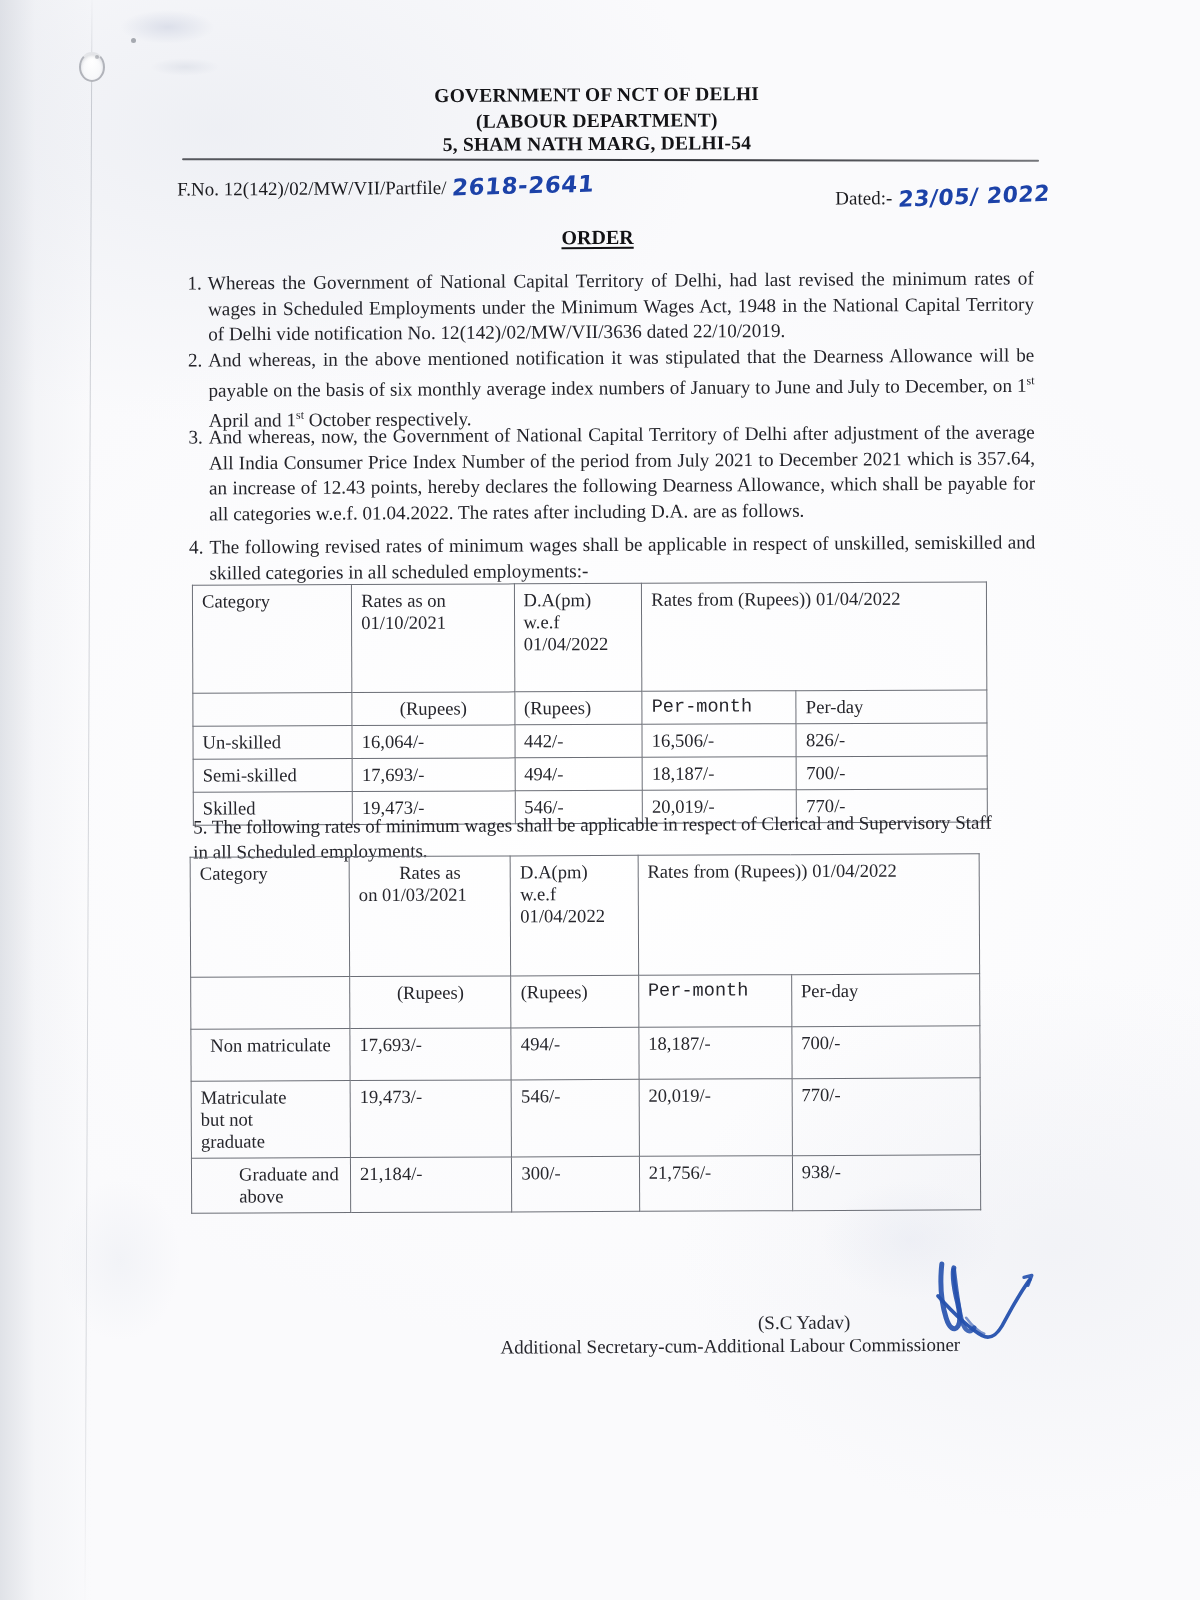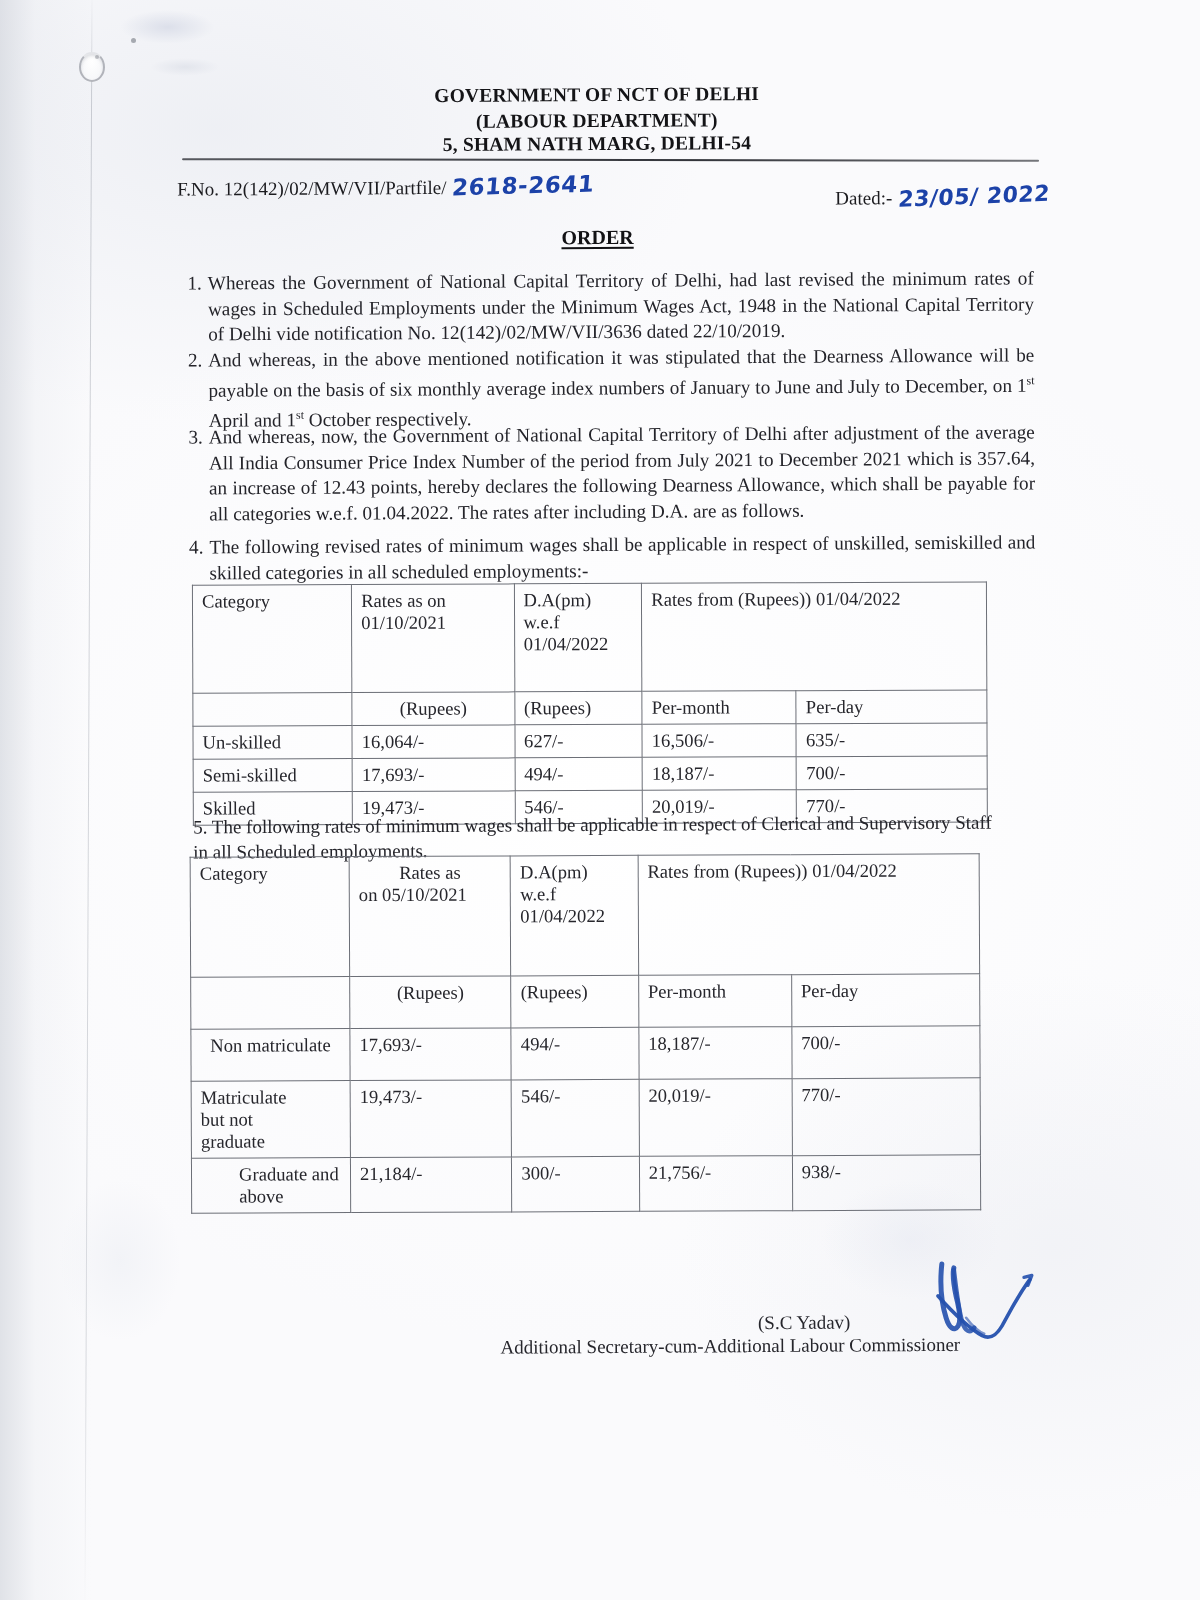--- a/index.html
+++ b/index.html
@@ -120,21 +120,21 @@
 
   #table1 { left:192px; top:583px; width:795px; transform:rotate(0.12deg); }
   #table2 { left:188px; top:855px; width:790px; transform:rotate(0.1deg); }
   #table2 .datarow td { height:52px; }
   #table2 .tall { height:120px; }
   #table2 .sub  { height:52px; }
 
   .c-cat  { width:160px; }
   .c-rate { width:163px; }
   .c-da   { width:128px; }
-  .c-pm   { width:155px; }
+  .c-pm   { width:155px;font-family:Liberation Mono, monospace; }
   .c-pd   { width:192px; }
 
   .hdr-cell-multi span { display:block; }
 
   
   #para5 { position:absolute; left:192px; top:812px; width:800px; font-size:19px; line-height:25px; color:#24242a; }
 
   
   #sig-name {
     position:absolute; left:0; width:1200px; text-align:center;
@@ -222,23 +222,23 @@
     <tr class="sub">
       <td></td>
       <td style="text-align:center;">(Rupees)</td>
       <td>(Rupees)</td>
       <td class="c-pm">Per-month</td>
       <td class="c-pd">Per-day</td>
     </tr>
     <tr class="datarow">
       <td>Un-skilled</td>
       <td>16,064/-</td>
-      <td>627/-</td>
+      <td>442/-</td>
       <td>16,506/-</td>
-      <td>635/-</td>
+      <td>826/-</td>
     </tr>
     <tr class="datarow">
       <td>Semi-skilled</td>
       <td>17,693/-</td>
       <td>494/-</td>
       <td>18,187/-</td>
       <td>700/-</td>
     </tr>
     <tr class="datarow">
       <td>Skilled</td>
@@ -251,21 +251,21 @@
     </table>
 
   <div id="para5">5.   The following rates of minimum wages shall be applicable in respect of Clerical and Supervisory Staff in all Scheduled employments.</div>
 
   <table class="tbl" id="table2">
     <tbody>
         <tr class="tall">
       <td class="c-cat">Category</td>
       <td class="c-rate hdr-cell-multi">
         <span style="text-align:center;display:block;">Rates as</span>
-        <span>on 05/10/2021</span>
+        <span>on 01/03/2021</span>
       </td>
       <td class="c-da hdr-cell-multi">
         <span>D.A(pm)</span>
         <span>w.e.f</span>
         <span>01/04/2022</span>
       </td>
       <td colspan="2">Rates from (Rupees)) 01/04/2022</td>
     </tr>
     <tr class="sub">
       <td></td>

